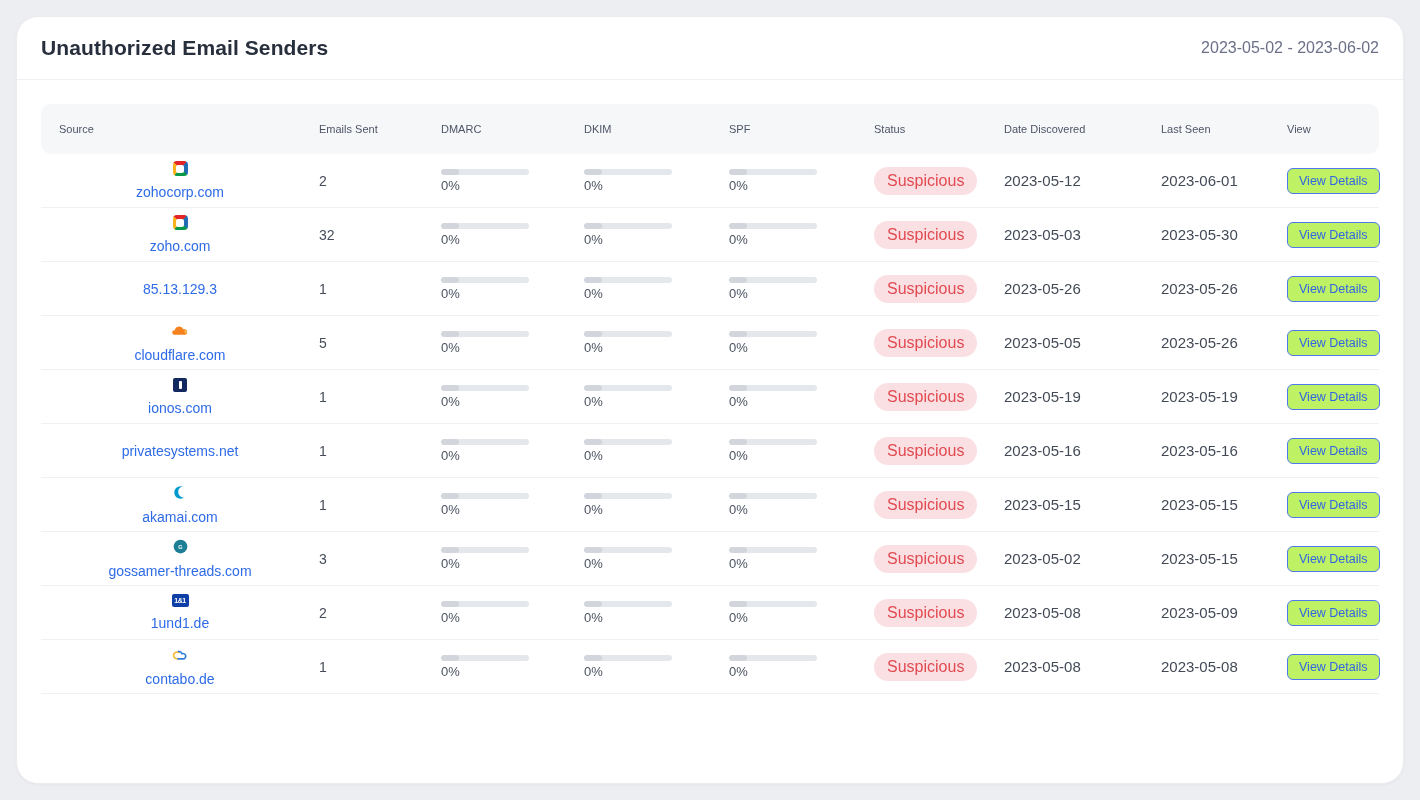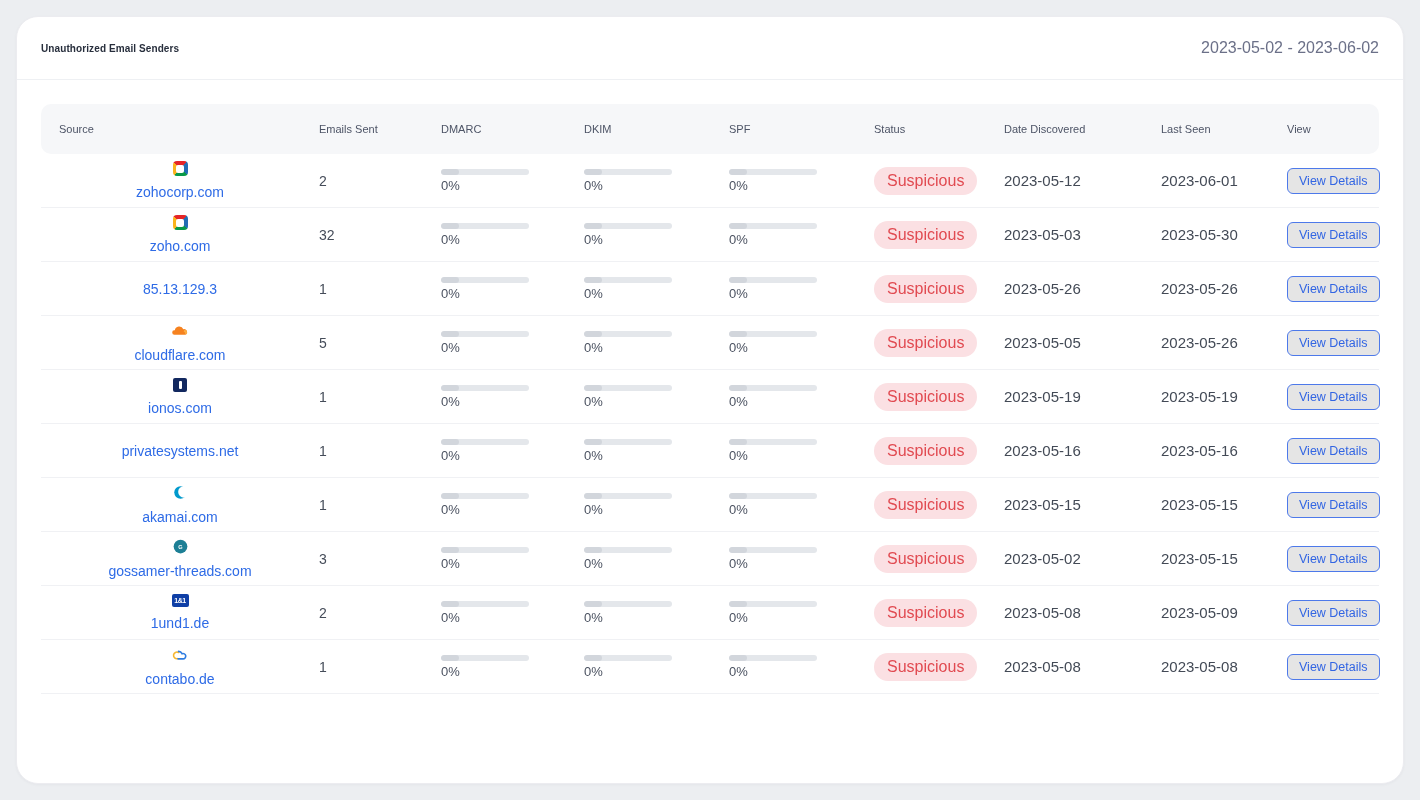--- a/index.html
+++ b/index.html
@@ -15,21 +15,21 @@
     border:1px solid #ececf0;
     border-radius:22px;
     box-shadow:0 1px 3px rgba(20,24,40,.04);
   }
   .card-header {
     height:63px;
     display:flex; align-items:center; justify-content:space-between;
     padding:0 24px;
     border-bottom:1px solid #eef0f3;
   }
-  .card-title { font-size:10px; font-weight:700; color:#272e3c; letter-spacing:.1px; }
+  .card-title { font-size:21px; font-weight:700; color:#272e3c; letter-spacing:.1px; }
   .date-range { font-size:16px; color:#6b7088; }
 
   .table-wrap { margin:24px 24px 0 24px; }
   .trow {
     display:grid;
     grid-template-columns:260px 122px 143px 145px 145px 130px 157px 126px 1fr;
     align-items:center;
   }
   .thead {
     height:50px;
@@ -58,21 +58,21 @@
 
   .badge {
     display:inline-block; padding:5px 13px; border-radius:999px;
     background:#fbe0e3; color:#e14a51;
     font-size:16px; font-weight:500;
   }
   .date-cell { font-size:15px; color:#434a56; }
 
   .view-btn {
     font-family:"Liberation Sans", sans-serif;
-    background:#e5e5e5; color:#3265e3;
+    background:#bef264; color:#3265e3;
     border:1.5px solid #4d79ea; border-radius:6px;
     padding:5px 11px; font-size:12.5px; font-weight:500;
     cursor:pointer; white-space:nowrap;
   }
   .card-footer { display:flex; justify-content:flex-end; padding:20px 24px 0 24px; }
   .view-all-btn {
     font-family:"Liberation Sans", sans-serif;
     background:#3b6ceb; color:#ffffff;
     border:none; border-radius:7px;
     padding:11px 17px; font-size:13.5px; font-weight:700;

